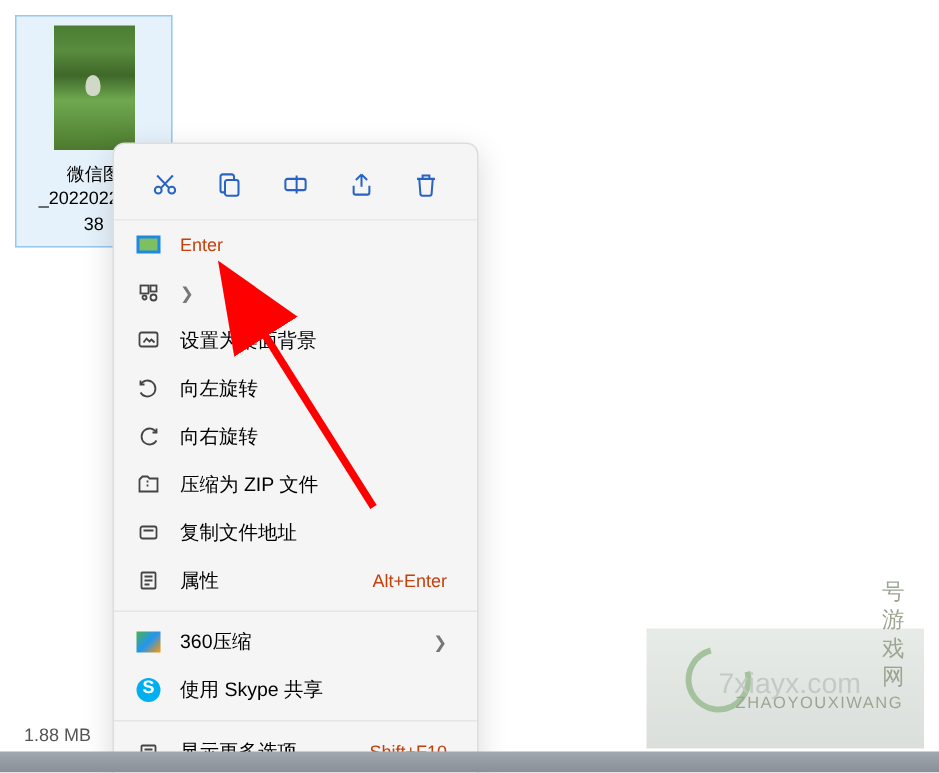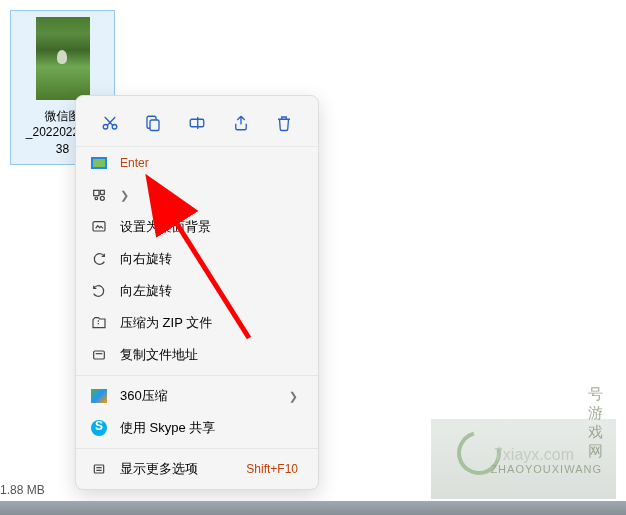--- a/index.html
+++ b/index.html
@@ -127,21 +127,21 @@
     .separator {
       height: 1px;
       background: #e5e5e5;
       margin: 4px 0;
     }
     
     .status-bar {
       position: absolute;
       bottom: 14px;
       left: 0;
-      padding: 4px 0;
+      padding: 4px 16px;
       font-size: 12px;
       color: #555;
     }
     
     .taskbar {
       position: absolute;
       bottom: 0;
       left: 0;
       width: 626px;
       height: 14px;
@@ -200,21 +200,21 @@
       right: 14px;
       font-size: 11px;
       color: #5a6c4a;
       letter-spacing: 1px;
     }
     
     .wm-site {
       position: absolute;
       top: 446px;
       right: 52px;
-      font-size: 16px;
+      font-size: 19px;
       color: #c0c8c0;
       opacity: 0.9;
       font-family: Arial, sans-serif;
     }
     
     .icon-open {
       background: #1e88e5;
       width: 16px;
       height: 12px;
       position: relative;
@@ -323,57 +323,67 @@
         <rect x="3" y="4" width="18" height="14" rx="2"></rect>
           <path d="M7 14 l3-4 3 3 2-2 3 3"></path>
       </svg>
     </span>
     <span class="menu-label">设置为桌面背景</span>
   </div>
 
   <div class="menu-item">
     <span class="menu-icon">
       <svg width="16" height="16" viewBox="0 0 24 24" fill="none" stroke="#444" stroke-width="1.8">
+        <path d="M4 8 A8 8 0 1 1 4 16"></path>
+          <path d="M4 4 v4 h4"></path>
+      </svg>
+    </span>
+    <span class="menu-label">向左旋转</span>
+  </div>
+
+  <div class="menu-item">
+    <span class="menu-icon">
+      <svg width="16" height="16" viewBox="0 0 24 24" fill="none" stroke="#444" stroke-width="1.8">
         <path d="M20 8 A8 8 0 1 0 20 16"></path>
           <path d="M20 4 v4 h-4"></path>
       </svg>
     </span>
     <span class="menu-label">向右旋转</span>
   </div>
 
   <div class="menu-item">
     <span class="menu-icon">
       <svg width="16" height="16" viewBox="0 0 24 24" fill="none" stroke="#444" stroke-width="1.8">
-        <path d="M4 8 A8 8 0 1 1 4 16"></path>
-          <path d="M4 4 v4 h4"></path>
-      </svg>
-    </span>
-    <span class="menu-label">向左旋转</span>
-  </div>
-
-  <div class="menu-item">
-    <span class="menu-icon">
-      <svg width="16" height="16" viewBox="0 0 24 24" fill="none" stroke="#444" stroke-width="1.8">
         <path d="M3 7 l3-3 h5 l2 2 h8 v13 H3 z"></path>
           <path d="M11 8 v2 M11 12 v2"></path>
       </svg>
     </span>
     <span class="menu-label">压缩为 ZIP 文件</span>
   </div>
 
   <div class="menu-item">
     <span class="menu-icon">
       <svg width="16" height="16" viewBox="0 0 24 24" fill="none" stroke="#444" stroke-width="1.8">
         <rect x="4" y="6" width="16" height="12" rx="2"></rect>
           <path d="M7 10 h10"></path>
       </svg>
     </span>
     <span class="menu-label">复制文件地址</span>
   </div>
 
+  <div class="menu-item">
+    <span class="menu-icon">
+      <svg width="16" height="16" viewBox="0 0 24 24" fill="none" stroke="#444" stroke-width="1.8">
+        <rect x="5" y="4" width="14" height="16" rx="1"></rect>
+          <path d="M8 8 h8 M8 12 h8 M8 16 h5"></path>
+      </svg>
+    </span>
+    <span class="menu-label">属性</span>
+    <span class="menu-shortcut">Alt+Enter</span>
+  </div>
 
   <div class="separator"></div>
 
   <div class="menu-item">
     <span class="menu-icon">
         <span class="icon-360"></span>
       </span>
     <span class="menu-label">360压缩</span>
     <span class="chevron">❯</span>
   </div>

